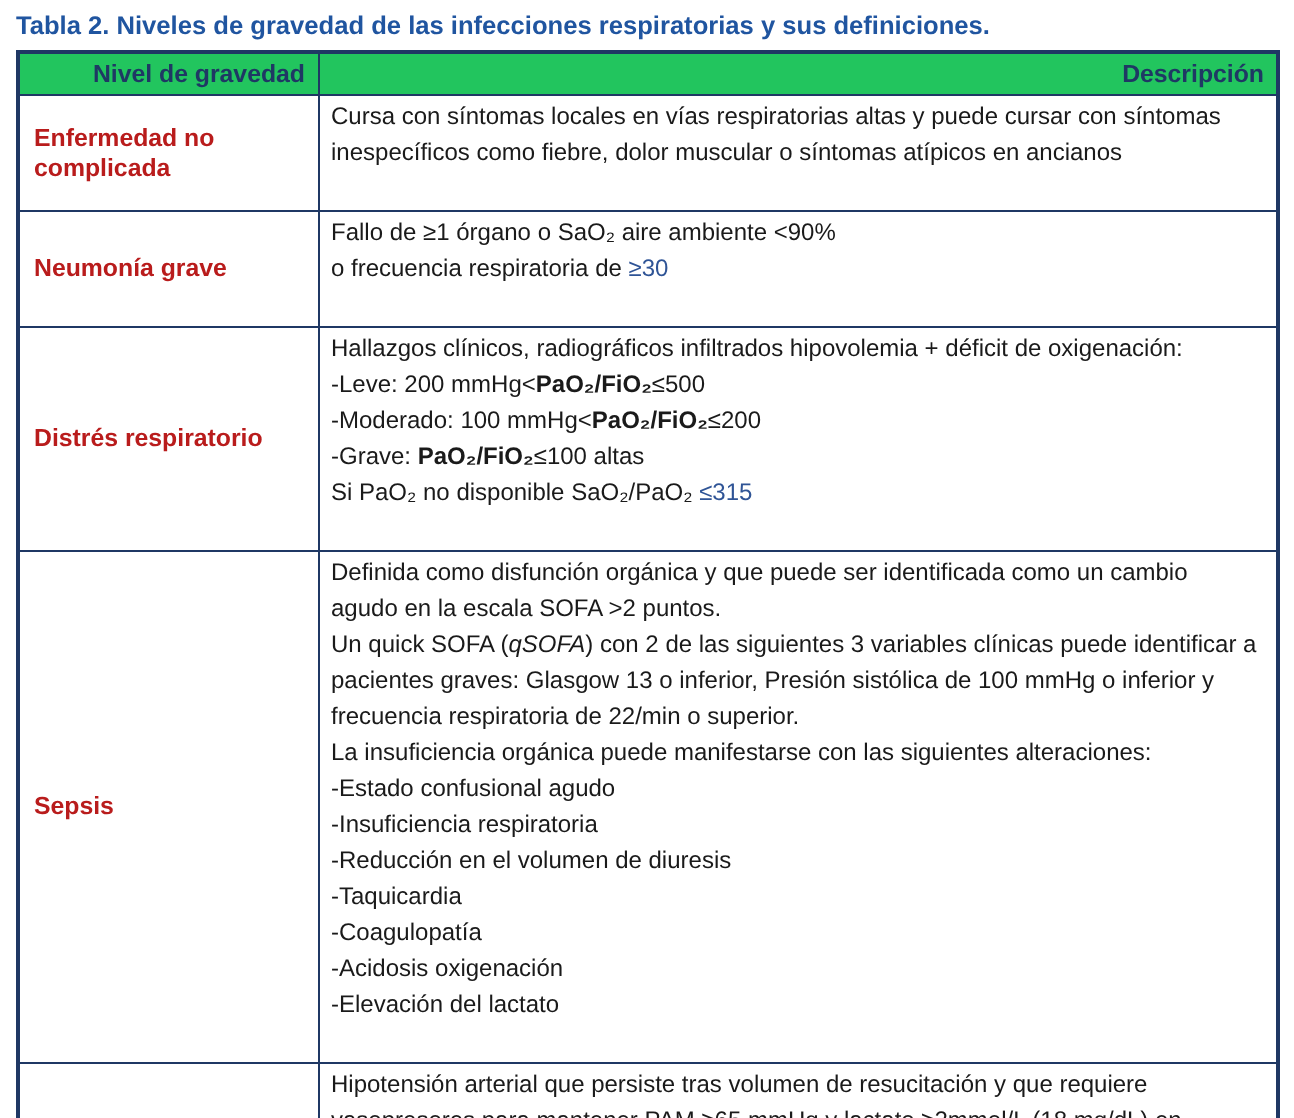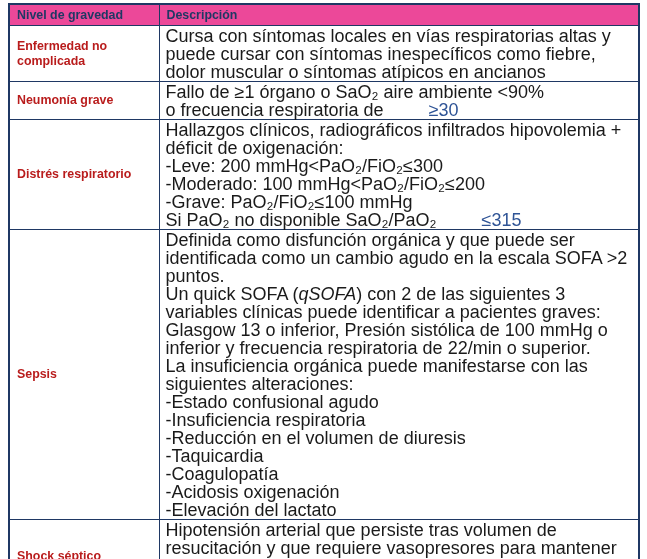--- a/index.html
+++ b/index.html
@@ -12,42 +12,43 @@
   .title{
     color:#2055A0;font-weight:bold;font-size:12.8px;
     margin:2px 0 5px 0;letter-spacing:0px;
   }
   table.sev{
     border-collapse:collapse;table-layout:fixed;width:632px;
     border:2.5px solid #1F3864;
   }
   col.c1{width:150px;}
   th{
-    background:#ec4899;color:#1F3864;text-align:left;
+    background:#22c55e;color:#1F3864;text-align:right;
     font-size:12.4px;font-weight:bold;
     padding:3px 6px 3px 7px;border:1.5px solid #1F3864;
   }
   td{border:1.5px solid #1F3864;}
   td.level{
     color:#b91c1c;font-weight:bold;font-size:12.4px;
     vertical-align:middle;padding:2px 4px 2px 7px;line-height:15px;
   }
   td.desc{
-    color:#1A1A1A;font-size:18px;line-height:18px;
-    vertical-align:middle;padding:1px 8px 0 6px;
+    color:#1A1A1A;font-size:12px;line-height:18px;
+    vertical-align:middle;padding:1px 8px 20px 6px;
   }
   .line{min-height:18px;}
-  .seg-b{font-weight:normal;}
+  .seg-b{font-weight:bold;}
   .seg-i{font-style:italic;}
-  .seg-c{color:#2F5496;margin-left:40px;}
+  .seg-c{color:#2F5496;}
 </style>
 </head>
 <body>
 
 <div class="page">
+  <div class="title">Tabla 2. Niveles de gravedad de las infecciones respiratorias y sus definiciones.</div>
   <table class="sev">
     <colgroup>
         <col class="c1">
         <col class="c2">
       </colgroup>
     <thead>
       <tr>
         <th>Nivel de gravedad</th>
         <th>Descripción</th>
       </tr>
@@ -63,23 +64,23 @@
           <td class="level">Neumonía grave</td>
           <td class="desc">
             <div class="line"><span>Fallo de ≥1 órgano o SaO₂ aire ambiente &lt;90%</span></div>
             <div class="line"><span>o frecuencia respiratoria de </span><span class="seg-c">≥30</span></div>
           </td>
         </tr>
         <tr>
           <td class="level">Distrés respiratorio</td>
           <td class="desc">
             <div class="line"><span>Hallazgos clínicos, radiográficos infiltrados hipovolemia + déficit de oxigenación:</span></div>
-            <div class="line"><span>-Leve: 200 mmHg&lt;</span><span class="seg-b">PaO₂/FiO₂</span><span>≤300</span></div>
+            <div class="line"><span>-Leve: 200 mmHg&lt;</span><span class="seg-b">PaO₂/FiO₂</span><span>≤500</span></div>
             <div class="line"><span>-Moderado: 100 mmHg&lt;</span><span class="seg-b">PaO₂/FiO₂</span><span>≤200</span></div>
-            <div class="line"><span>-Grave: </span><span class="seg-b">PaO₂/FiO₂</span><span>≤100 mmHg</span></div>
+            <div class="line"><span>-Grave: </span><span class="seg-b">PaO₂/FiO₂</span><span>≤100 altas</span></div>
             <div class="line"><span>Si PaO₂ no disponible SaO₂/PaO₂ </span><span class="seg-c">≤315</span></div>
           </td>
         </tr>
         <tr>
           <td class="level">Sepsis</td>
           <td class="desc">
             <div class="line"><span>Definida como disfunción orgánica y que puede ser identificada como un cambio agudo en la escala SOFA &gt;2 puntos.</span></div>
             <div class="line"><span>Un quick SOFA (</span><span class="seg-i">qSOFA</span><span>) con 2 de las siguientes 3 variables clínicas puede identificar a pacientes graves: Glasgow 13 o inferior, Presión sistólica de 100 mmHg o inferior y frecuencia respiratoria de 22/min o superior.</span></div>
             <div class="line"><span>La insuficiencia orgánica puede manifestarse con las siguientes alteraciones:</span></div>
             <div class="line"><span>-Estado confusional agudo</span></div>

